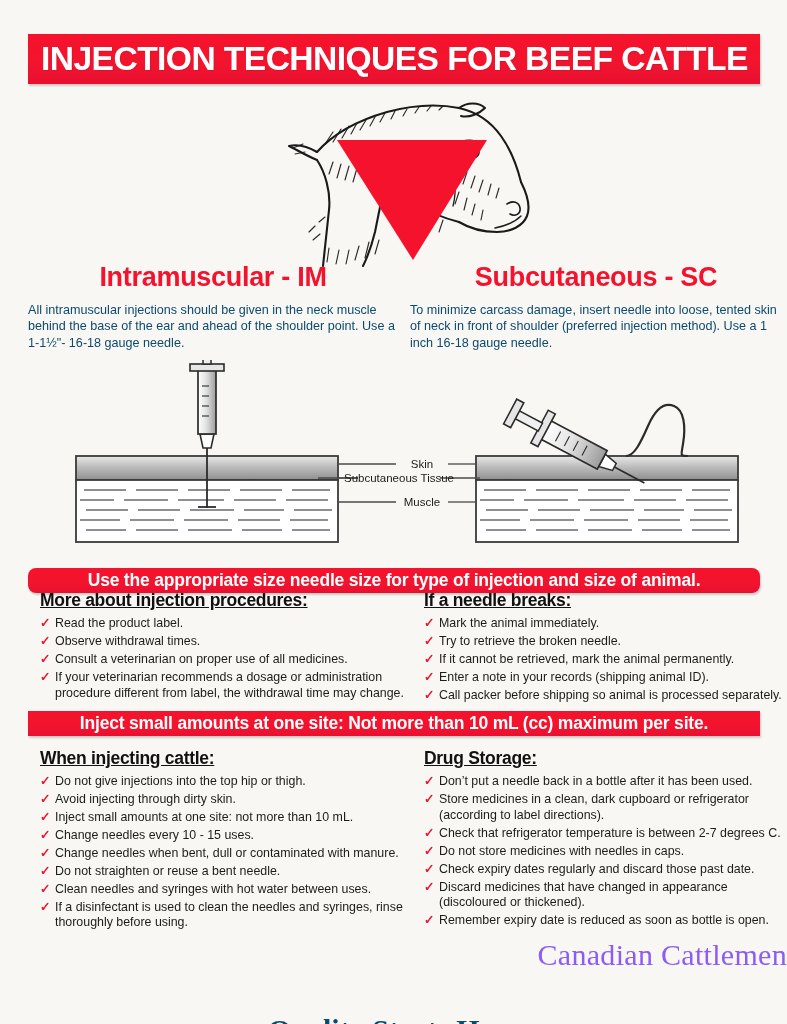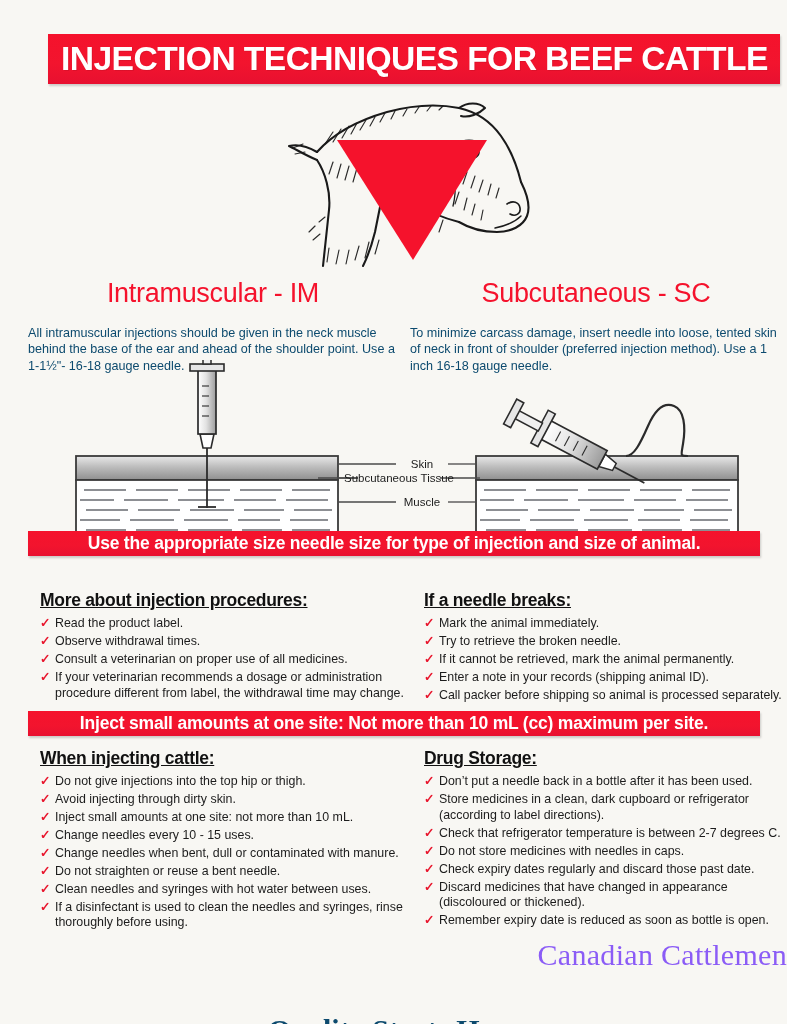--- a/index.html
+++ b/index.html
@@ -16,50 +16,49 @@
   .banner{
     position:absolute;
     background:linear-gradient(180deg,#f5122c 0%, #f2142e 60%, #e81030 100%);
     color:#ffffff;
     display:flex;align-items:center;
     box-shadow:1px 2px 2px rgba(0,0,0,.18);
   }
   .banner-title{
     left:28px;top:34px;width:732px;height:50px;
     justify-content:center;
-    margin-left:20px;
   }
   .banner-title .txt{
     font-size:33px;font-weight:bold;
     letter-spacing:-0.6px;
     transform:scaleX(1.02);
     white-space:nowrap;
     text-shadow:1px 1px 0 rgba(0,0,0,.08);
   }
   .banner-sub{
     left:28px;width:732px;height:25px;
     justify-content:center;
   }
   .banner-sub .txt{
     font-size:17.5px;font-weight:bold;white-space:nowrap;
     letter-spacing:-0.2px;
   }
-  #banner-needle{top:531px;}
+  #banner-needle{top:568px;border-radius:8px;}
   #banner-amount{top:711px;}
 
   
   .cow-wrap{position:absolute;left:263px;top:100px;width:300px;height:168px;}
   .cow-wrap svg{display:block;}
 
   
   .method{position:absolute;top:262px;}
   .method h2{
-    margin:16px;
+    margin:0;
     color:#f5122c;
-    font-size:27px;font-weight:normal;
+    font-size:27px;font-weight:bold;
     letter-spacing:-0.3px;
     text-align:center;
   }
   .method p{
     margin:9px 0 0 0;
     font-size:12.6px;line-height:16.4px;
     color:#0c4a6e;
   }
   #method-im{left:28px;width:370px;}
   #method-sc{left:410px;width:372px;}

